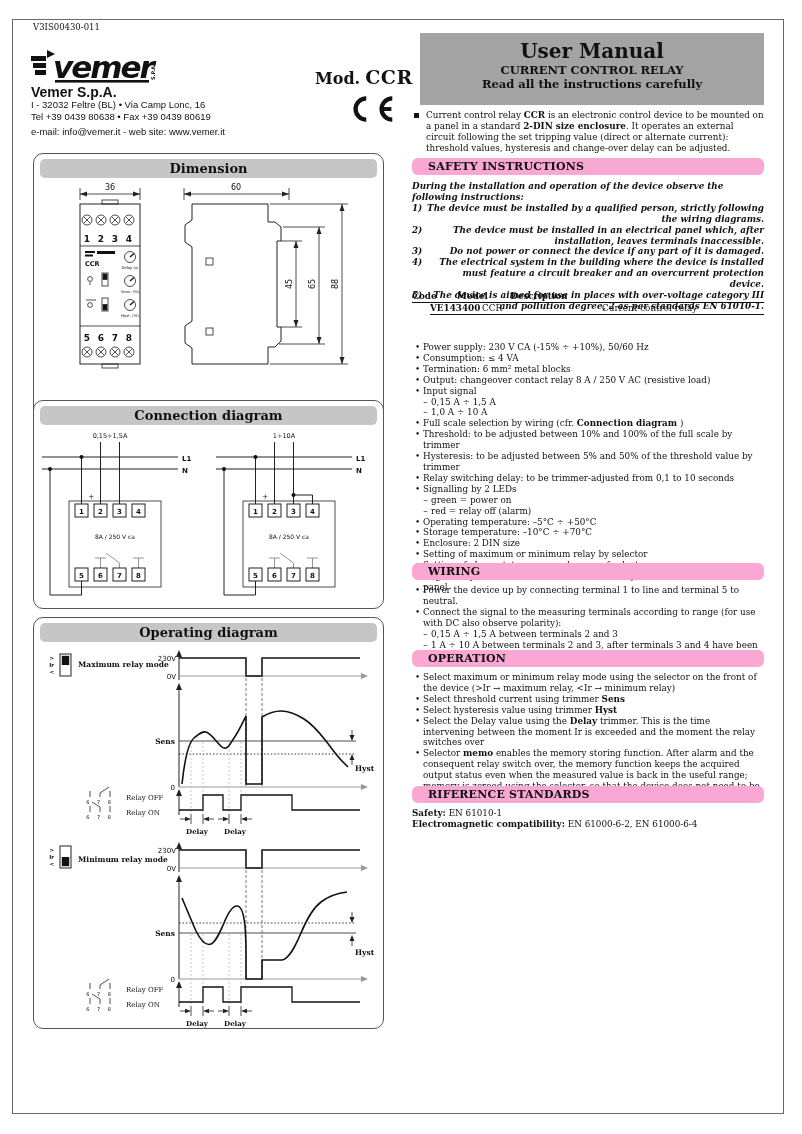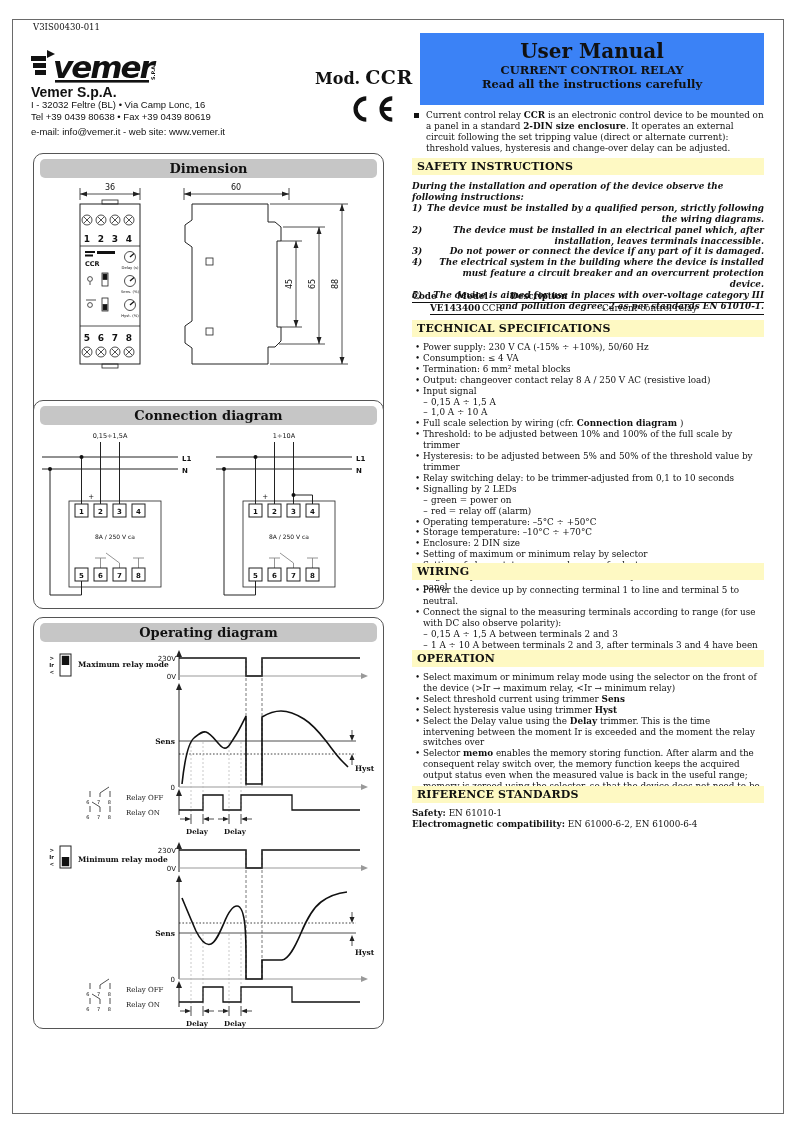--- a/index.html
+++ b/index.html
@@ -8,26 +8,26 @@
   .a{position:absolute;}
   .pborder{position:absolute;left:12px;top:19px;width:770px;height:1093px;border:1px solid #6a6a6a;}
   
   .doccode{left:33px;top:22px;font-size:8.5px;}
   .company{left:31px;top:84px;font-family:"Liberation Sans",sans-serif;font-weight:bold;font-size:14px;}
   .addr{left:31px;font-family:"Liberation Sans",sans-serif;font-size:9.5px;}
   .mod{left:315px;top:66px;}
   .modl{font-size:16px;font-weight:bold;}
   .modv{font-size:19px;font-weight:bold;letter-spacing:.5px;}
   
-  .titlebox{left:420px;top:33px;width:344px;height:72px;background:#3b82f6;text-align:center;}
+  .titlebox{left:420px;top:33px;width:344px;height:72px;background:#a3a3a3;text-align:center;}
   .titlebox .t1{font-size:20px;font-weight:bold;padding-top:7px;line-height:23px;}
   .titlebox .t2{font-size:11.5px;font-weight:bold;line-height:14px;}
   .titlebox .t3{font-size:11.5px;font-weight:bold;line-height:15px;}
-  .sbar{left:412px;width:352px;height:17px;background:#fef9c3;font-weight:bold;font-size:11px;
-        line-height:17px;padding-left:5px;box-sizing:border-box;letter-spacing:.2px;}
+  .sbar{left:412px;width:352px;height:17px;background:#f9a8d4;font-weight:bold;font-size:11px;
+        line-height:17px;padding-left:16px;box-sizing:border-box;letter-spacing:.2px;border-radius:6px;}
   .rtxt{left:412px;width:352px;font-size:8.8px;line-height:10.9px;}
   .intro{display:flex;}
   .intro .sq{flex:none;width:5px;height:5px;background:#111;margin:3px 7px 0 2px;}
   .li{display:flex;}
   .li .m{flex:none;width:11px;text-align:center;}
   .li .t{flex:1;}
   .li.sub{padding-left:8px;}
   .sli{display:flex;font-weight:bold;font-style:italic;}
   .sli .n{flex:none;width:15px;}
   .sli .st{flex:1;text-align:right;}
@@ -140,21 +140,20 @@
       <span>Description</span>
     </div>
     <div class="rule"></div>
     <div class="row">
       <span class="c1">VE143400</span>
       <span class="c2">CCR</span>
       <span class="c3">Current-control relay</span>
     </div>
   </div>
 
-  <div class="a sbar" style="top:320px">TECHNICAL SPECIFICATIONS</div>
   <div class="a rtxt" style="top:342px">
 
   <div class="li">
         <span class="m">•</span>
         <span class="t"><span>Power supply: 230 V CA (-15% ÷ +10%), 50/60 Hz</span><b></b><span></span></span>
       </div>
       <div class="li">
         <span class="m">•</span>
         <span class="t"><span>Consumption: ≤ 4 VA</span><b></b><span></span></span>
       </div>

